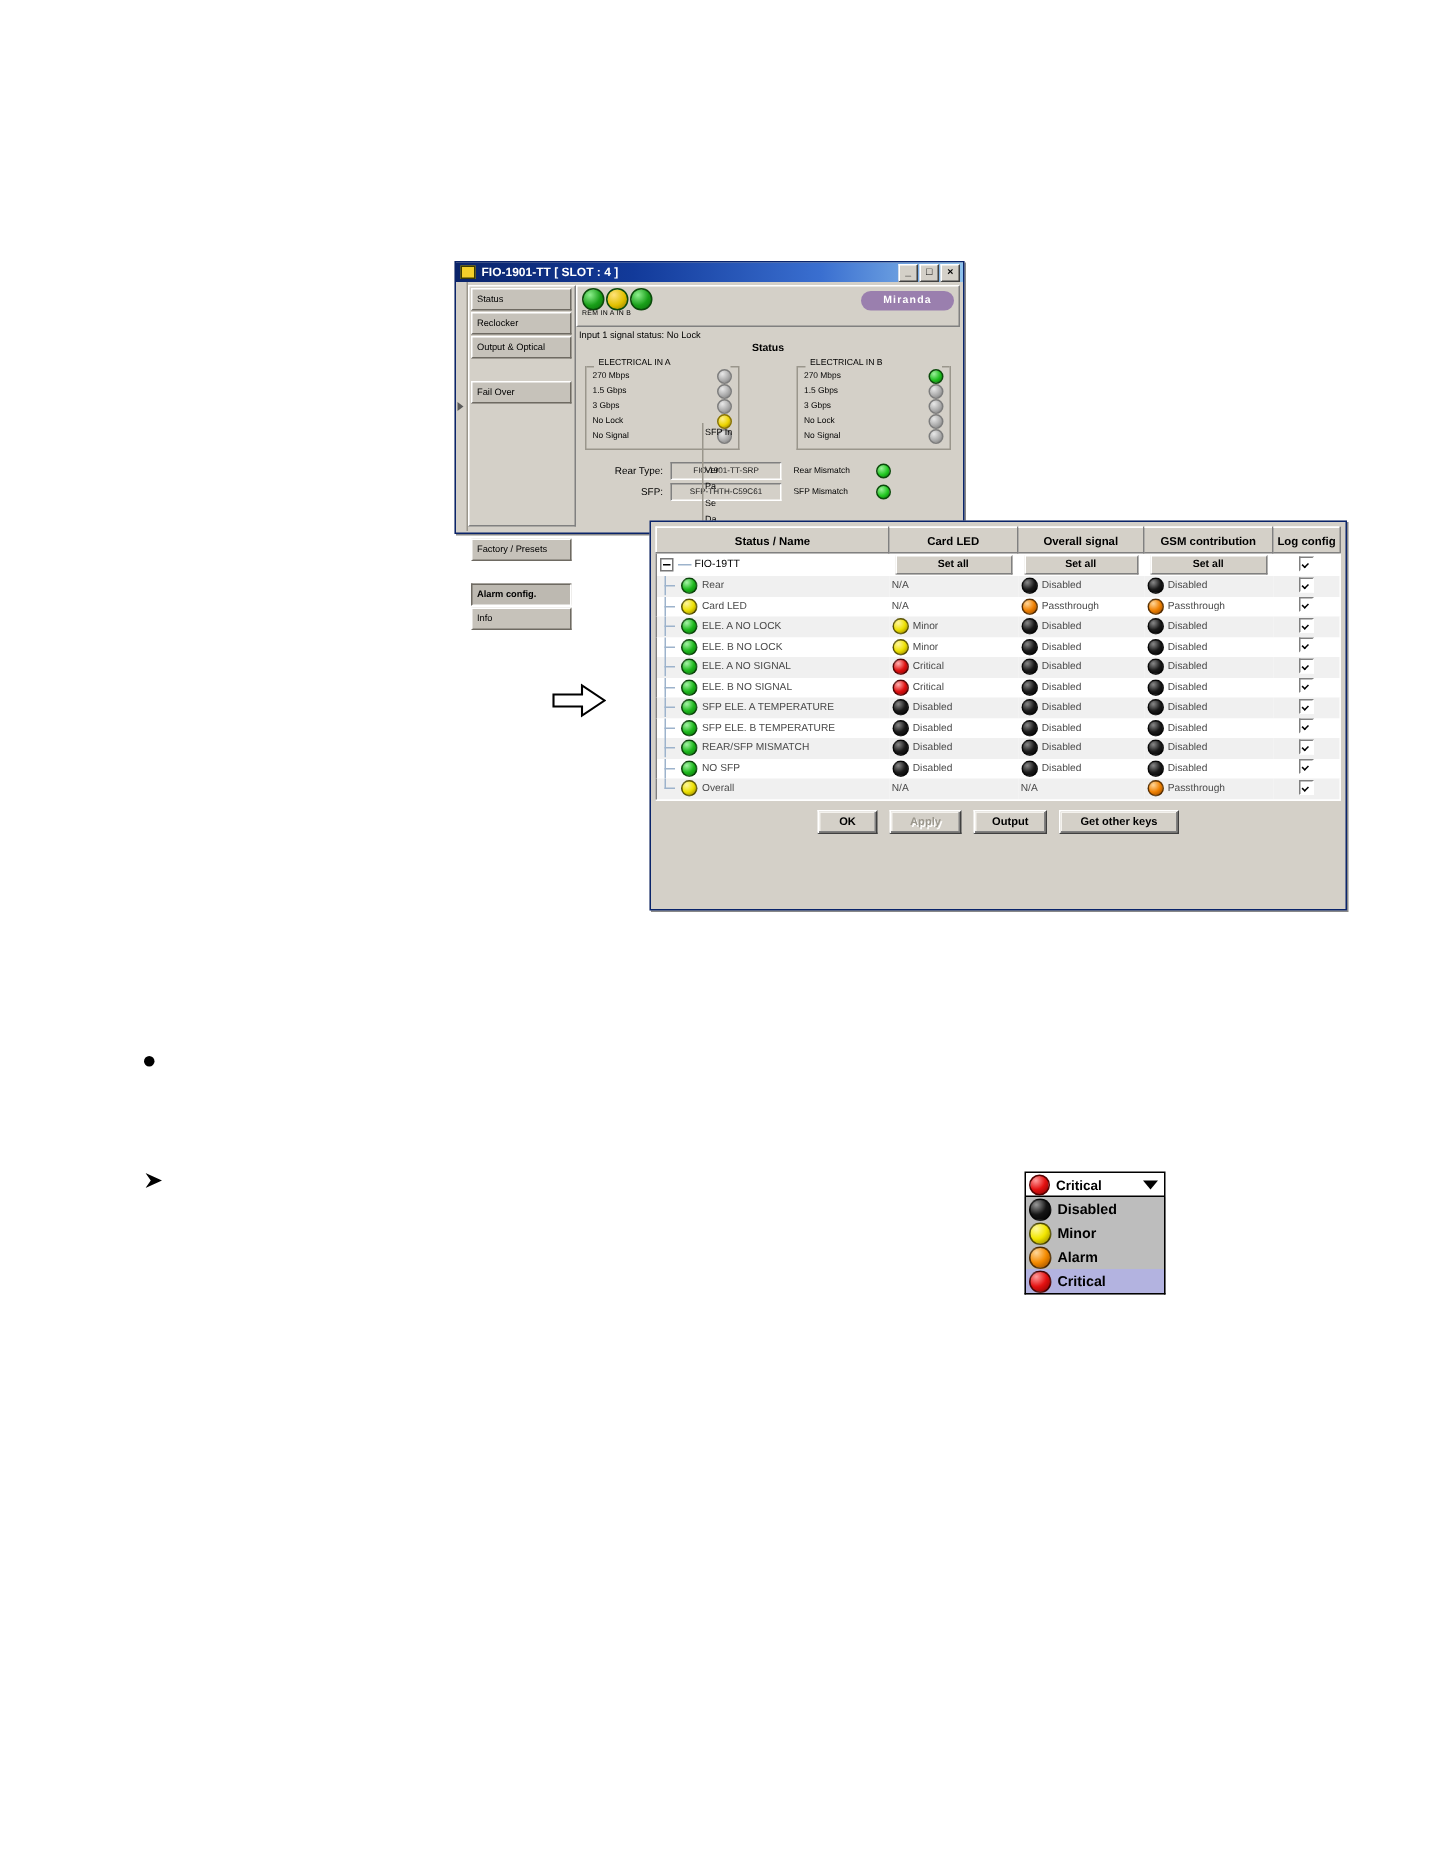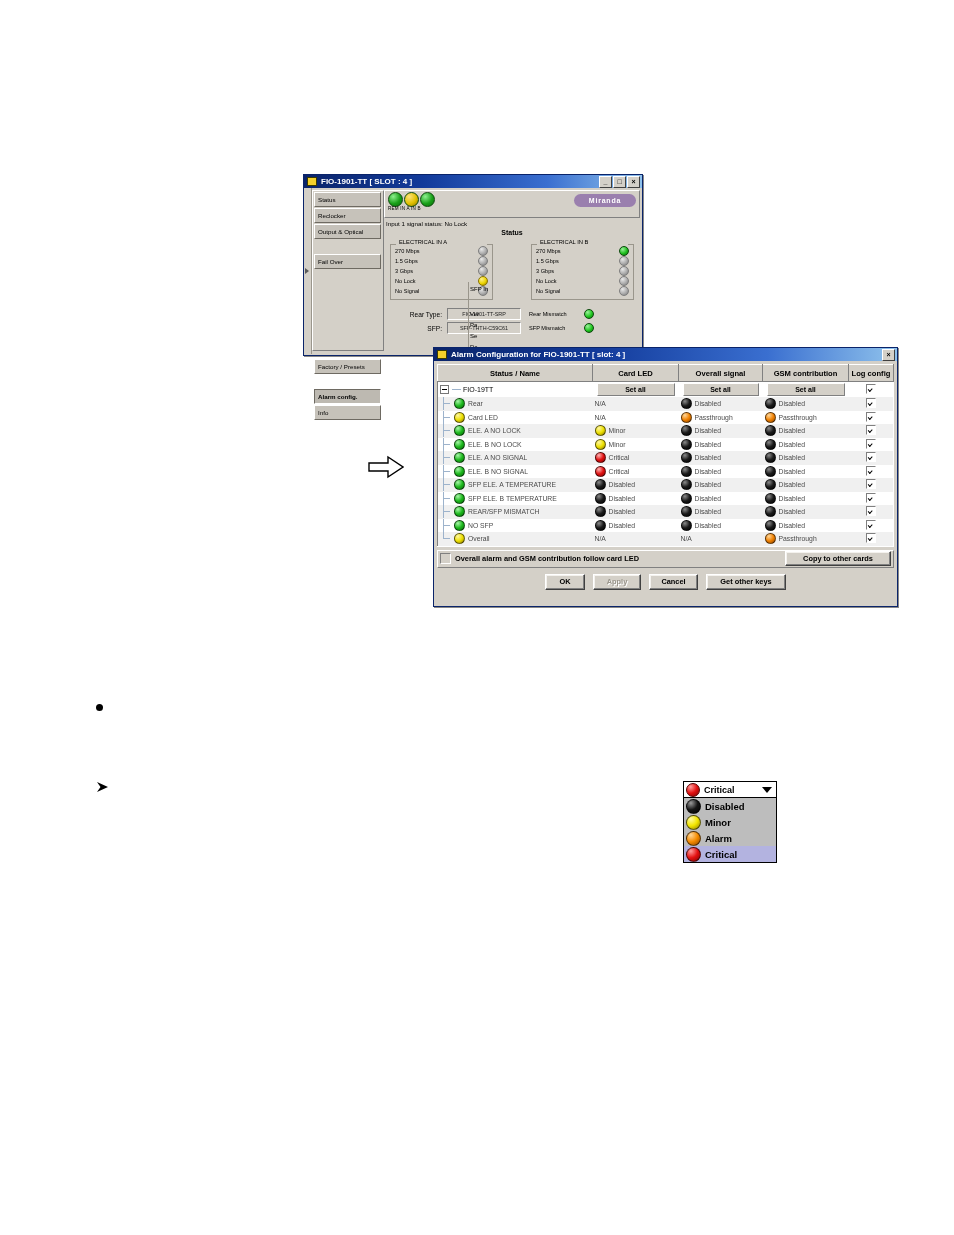--- a/index.html
+++ b/index.html
@@ -312,27 +312,20 @@
 
       </div>
     </div>
   </div>
 
   <svg class="bigarrow" viewBox="0 0 36 24">
     <polygon points="1,8 20,8 20,2 35,12 20,22 20,16 1,16" fill="#ffffff" stroke="#000000" stroke-width="1.4"></polygon>
   </svg>
 
   <div class="win" id="win-alarm">
-    <div class="titlebar">
-      <span class="tb-icon"></span>
-      <span class="tb-title">Alarm Configuration for FIO-1901-TT [ slot: 4 ]</span>
-      <span class="tb-btns">
-        <span class="tb-btn">×</span>
-      </span>
-    </div>
 
     <div class="alarm-body">
       <table class="tbl">
         <colgroup>
           <col style="width:155px">
             <col style="width:86px">
             <col style="width:84px">
             <col style="width:86px">
             <col style="width:45px">
         </colgroup>
@@ -664,30 +657,25 @@
                   <span class="orb orange"></span>
                   <span>Passthrough</span>
                 </span>
               </td>
             <td class="ckcell"><span class="ck checked"></span></td>
           </tr>
 
         </tbody>
       </table>
 
-      <div class="followbar">
-        <span class="ck2"></span>
-        <span class="lbl">Overall alarm and GSM contribution follow card LED</span>
-        <span class="btn copybtn">Copy to other cards</span>
-      </div>
 
       <div class="btnrow">
         <span class="btn b-ok">OK</span>
         <span class="btn b-apply dis">Apply</span>
-        <span class="btn b-cancel">Cancel</span>
+        <span class="btn b-cancel">Output</span>
         <span class="btn b-keys">Get other keys</span>
       </div>
 
     </div>
   </div>
 
   <div id="dropdown">
     <div class="combo">
       <span class="orbL"></span>
       <span class="txt">Critical</span>

